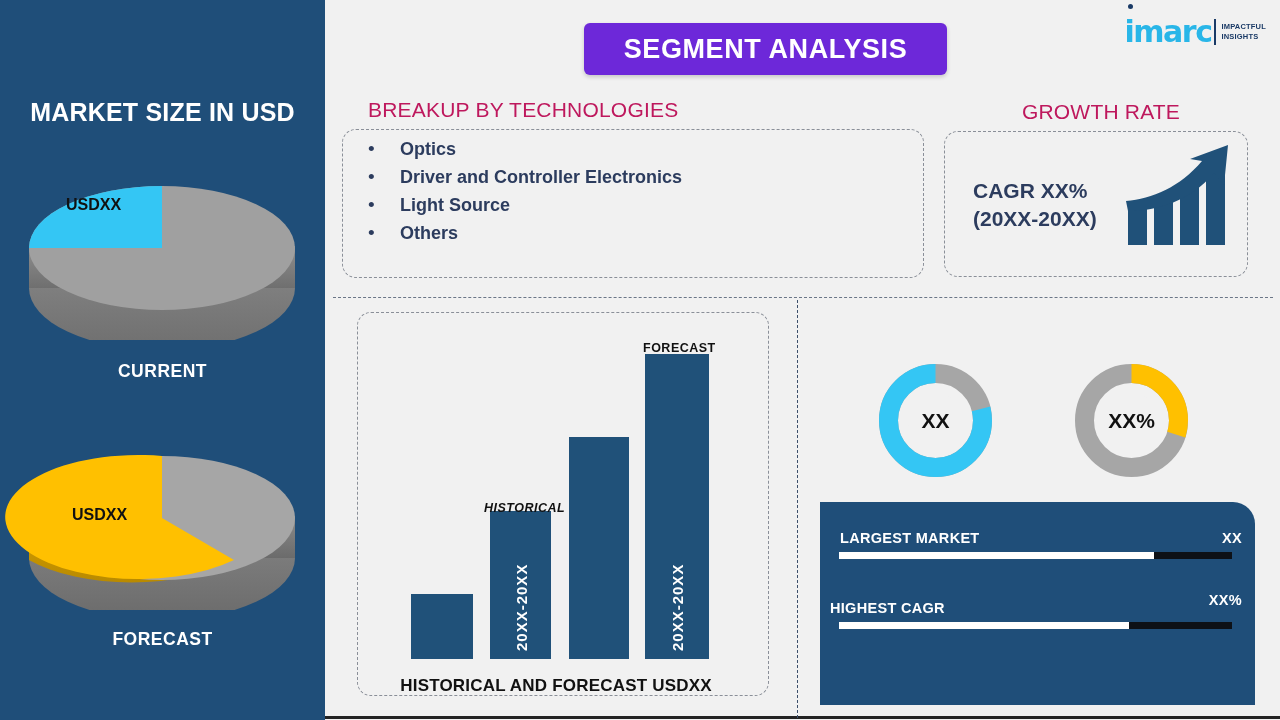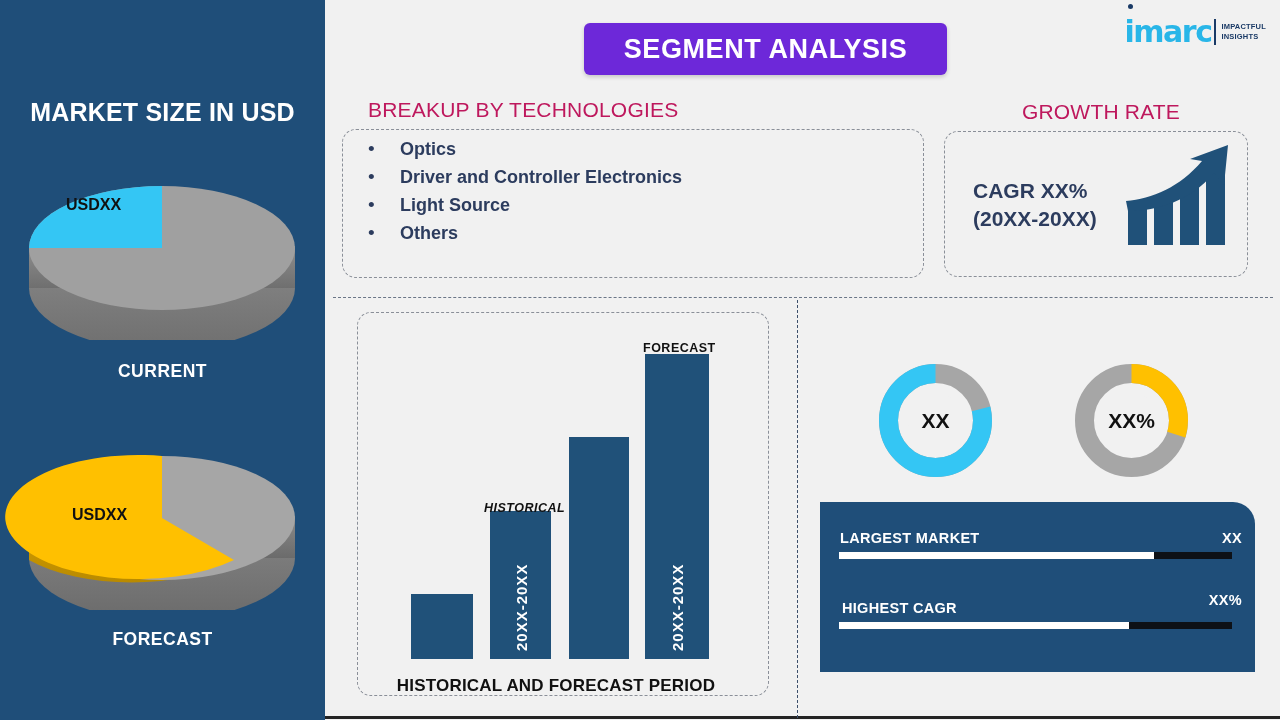--- a/index.html
+++ b/index.html
@@ -114,21 +114,21 @@
     color:#111; font-size:17px; font-weight:bold; letter-spacing:.2px;
   }
   .donut-hole{
     position:absolute; border-radius:50%; background:#f1f1f1;
     display:flex; align-items:center; justify-content:center;
     color:#111; font-weight:bold;
   }
 
   
   .statcard{
-    position:absolute; left:820px; top:502px; width:435px; height:170px;
+    position:absolute; left:820px; top:502px; width:435px; height:203px;
     background:#1f4e79; border-radius:0 22px 0 0;
   }
   .stat-label{
     position:absolute; color:#fff; font-size:14.5px; font-weight:bold;
     letter-spacing:.3px;
   }
   .stat-value{
     position:absolute; color:#fff; font-size:14.5px; font-weight:bold;
     letter-spacing:.3px; text-align:right;
   }
@@ -242,41 +242,41 @@
   <div class="bar" style="left:490px; top:511px; width:61px; height:148px;"></div>
   <div class="bar-tag" style="left:484px; top:501px;font-style:italic;">HISTORICAL</div>
   <div class="bar-vlabel" style="left:513px; top:521px; height:130px;">20XX-20XX</div>
 
   <div class="bar" style="left:569px; top:437px; width:60px; height:222px;"></div>
 
   <div class="bar" style="left:645px; top:354px; width:64px; height:305px;"></div>
   <div class="bar-tag" style="left:643px; top:341px;">FORECAST</div>
   <div class="bar-vlabel" style="left:669px; top:529px; height:122px;">20XX-20XX</div>
 
-  <div class="bar-axis-label">HISTORICAL AND FORECAST PERIOD</div>
+  <div class="bar-axis-label">HISTORICAL AND FORECAST USDXX</div>
 
   <svg style="position:absolute; left:878px; top:363px;" width="115" height="115" viewBox="0 0 115 115">
     <circle cx="57.5" cy="57.5" r="47" fill="none" stroke="#a6a6a6" stroke-width="19"></circle>
     <circle cx="57.5" cy="57.5" r="47" fill="none" stroke="#34c6f4" stroke-width="19" stroke-dasharray="233.3 62.0" stroke-dashoffset="-62.0" transform="rotate(-90 57.5 57.5)"></circle>
   </svg>
   <div class="donut-hole" style="left:908px; top:393px; width:55px; height:55px; font-size:21px;">XX</div>
 
   <svg style="position:absolute; left:1074px; top:363px;" width="115" height="115" viewBox="0 0 115 115">
     <circle cx="57.5" cy="57.5" r="47" fill="none" stroke="#a6a6a6" stroke-width="19"></circle>
     <circle cx="57.5" cy="57.5" r="47" fill="none" stroke="#ffc000" stroke-width="19" stroke-dasharray="88.6 206.7" stroke-dashoffset="88.6" transform="rotate(-90 57.5 57.5) scale(1,-1) translate(0,-115)"></circle>
   </svg>
   <div class="donut-hole" style="left:1104px; top:393px; width:55px; height:55px; font-size:21px;">XX%</div>
 
   <div class="statcard">
     <div class="stat-label" style="left:20px; top:28px;">LARGEST MARKET</div>
     <div class="stat-value" style="right:13px; top:28px;">XX</div>
     <div class="stat-track" style="left:19px; top:50px; width:393px;">
       <div class="stat-fill" style="left:0; top:0; width:315px;"></div>
     </div>
 
-    <div class="stat-label" style="left:22px; top:98px;">HIGHEST CAGR</div>
+    <div class="stat-label" style="left:10px; top:98px;">HIGHEST CAGR</div>
     <div class="stat-value" style="right:13px; top:90px;">XX%</div>
     <div class="stat-track" style="left:19px; top:120px; width:393px;">
       <div class="stat-fill" style="left:0; top:0; width:290px;"></div>
     </div>
   </div>
 
 </div>
 
 </body></html>

